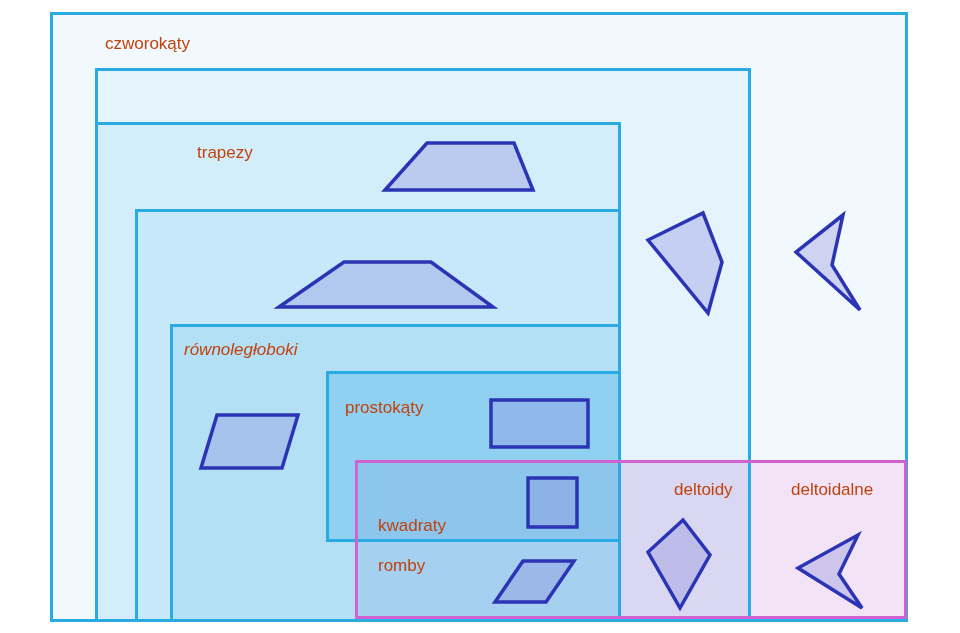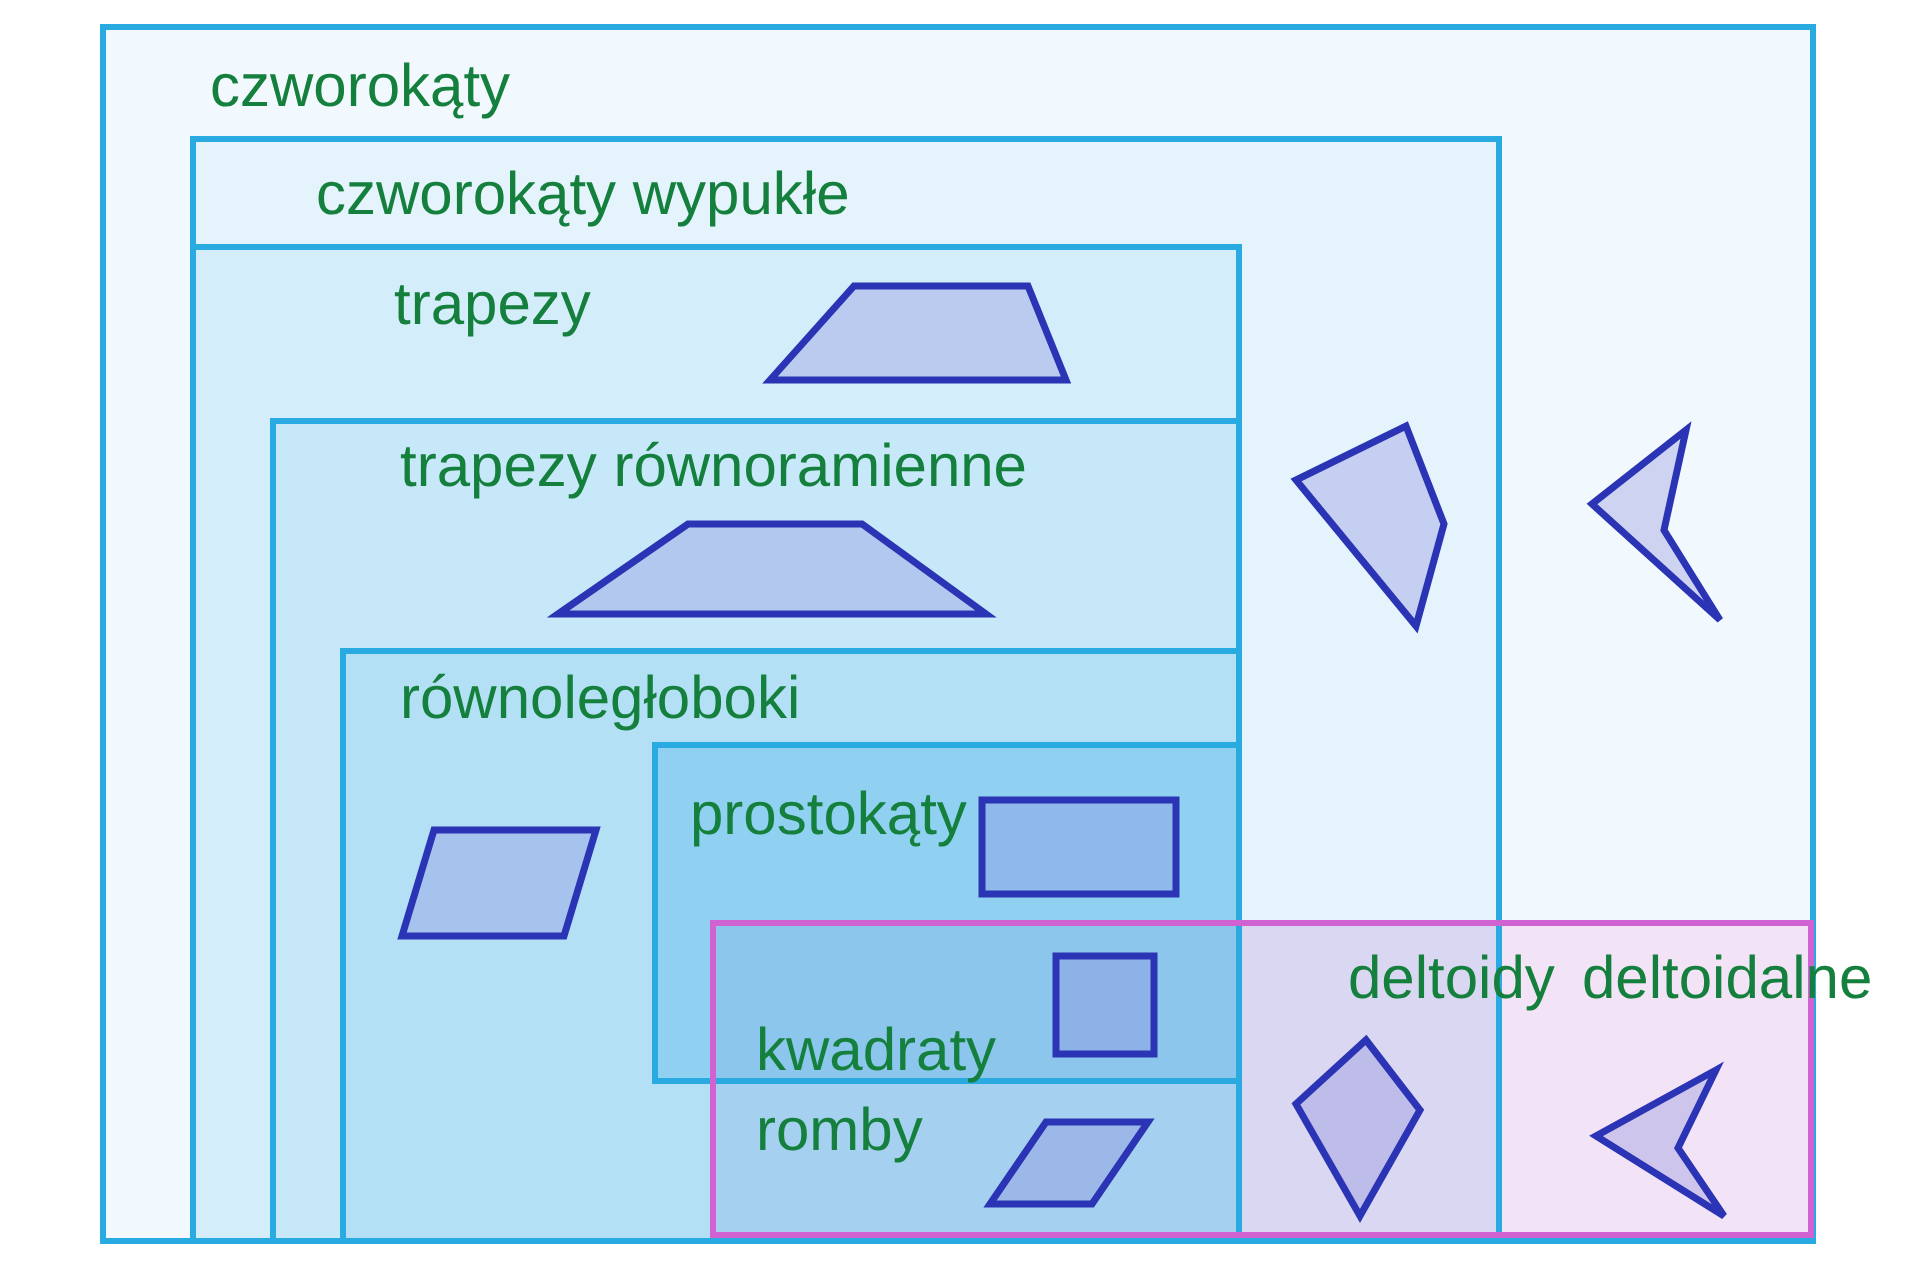--- a/index.html
+++ b/index.html
@@ -21,26 +21,26 @@
   .r-kwadraty   {left:358px; top:463px; width:263px; height:79px;
                  border-right:3px solid #29aae1; border-bottom:3px solid #29aae1;}
   .r-romby      {left:358px; top:542px; width:263px; height:74px;
                  border-right:3px solid #29aae1;}
   .r-deltoidy   {left:621px; top:463px; width:130px; height:153px;
                  border-right:3px solid #29aae1;}
   .r-deltoidalne{left:751px; top:463px; width:153px; height:153px;}
   .pink-frame{position:absolute;left:355px;top:460px;width:552px;height:159px;
               box-sizing:border-box;border:3px solid #d162d1;background:transparent;}
   .shape-layer{position:absolute;left:0;top:0;width:960px;height:633px;pointer-events:none;}
-  .lbl{position:absolute;font-size:30px;line-height:26px;color:#15803d;white-space:nowrap;}
+  .lbl{position:absolute;font-size:17px;line-height:26px;color:#c2410c;white-space:nowrap;}
   .l-czworokaty     {left:105px; top:31px;}
   .l-wypukle        {left:158px; top:85px;}
   .l-trapezy        {left:197px; top:140px;text-align:center;}
   .l-rownoramienne  {left:200px; top:221px;}
-  .l-rownolegloboki {left:200px; top:337px;}
+  .l-rownolegloboki {left:184px; top:337px;font-style:italic;}
   .l-prostokaty     {left:345px; top:395px;}
   .l-kwadraty       {left:378px; top:490px;margin-top:23px;}
   .l-romby          {left:378px; top:553px;}
   .l-deltoidy       {left:638px; top:477px;margin-left:36px;}
   .l-deltoidalne    {left:771px; top:477px;margin-left:20px;}
 </style>
 </head>
 <body>
 
 <div class="stage">
@@ -65,22 +65,20 @@
       <polygon points="491,400 588,400 588,447 491,447" fill="rgba(140,140,220,0.35)" stroke="#2a34b4" stroke-width="3.5"></polygon>
       <polygon points="528,478 577,478 577,527 528,527" fill="rgba(140,140,220,0.35)" stroke="#2a34b4" stroke-width="3.5"></polygon>
       <polygon points="523,561 574,561 546,602 495,602" fill="rgba(140,140,220,0.35)" stroke="#2a34b4" stroke-width="3.5"></polygon>
       <polygon points="683,520 710,555 680,608 648,552" fill="rgba(140,140,220,0.35)" stroke="#2a34b4" stroke-width="3.5"></polygon>
       <polygon points="858,535 798,568 862,608 839,574" fill="rgba(140,140,220,0.35)" stroke="#2a34b4" stroke-width="3.5"></polygon>
       <polygon points="703,213 722,262 708,313 648,240" fill="rgba(140,140,220,0.35)" stroke="#2a34b4" stroke-width="3.5"></polygon>
       <polygon points="843,215 796,252 860,310 832,265" fill="rgba(140,140,220,0.35)" stroke="#2a34b4" stroke-width="3.5"></polygon>
     </svg>
 
   <span class="lbl l-czworokaty">czworokąty</span>
-  <span class="lbl l-wypukle">czworokąty wypukłe</span>
   <span class="lbl l-trapezy">trapezy</span>
-  <span class="lbl l-rownoramienne">trapezy równoramienne</span>
   <span class="lbl l-rownolegloboki">równoległoboki</span>
   <span class="lbl l-prostokaty">prostokąty</span>
   <span class="lbl l-kwadraty">kwadraty</span>
   <span class="lbl l-romby">romby</span>
   <span class="lbl l-deltoidy">deltoidy</span>
   <span class="lbl l-deltoidalne">deltoidalne</span>
 </div>
 
 </body></html>

